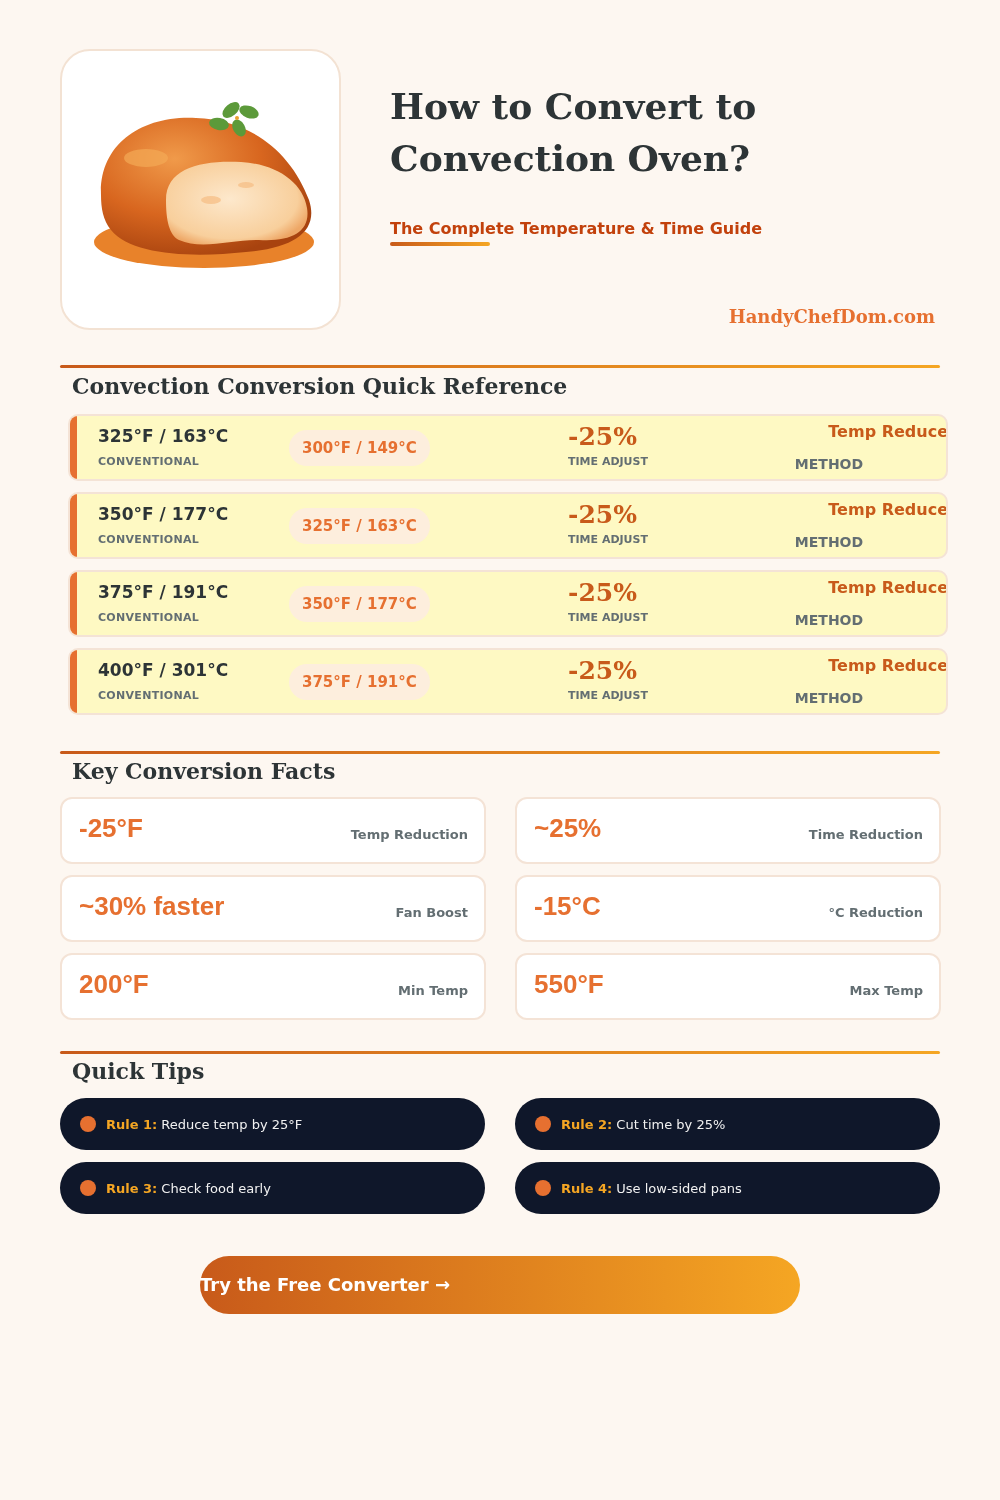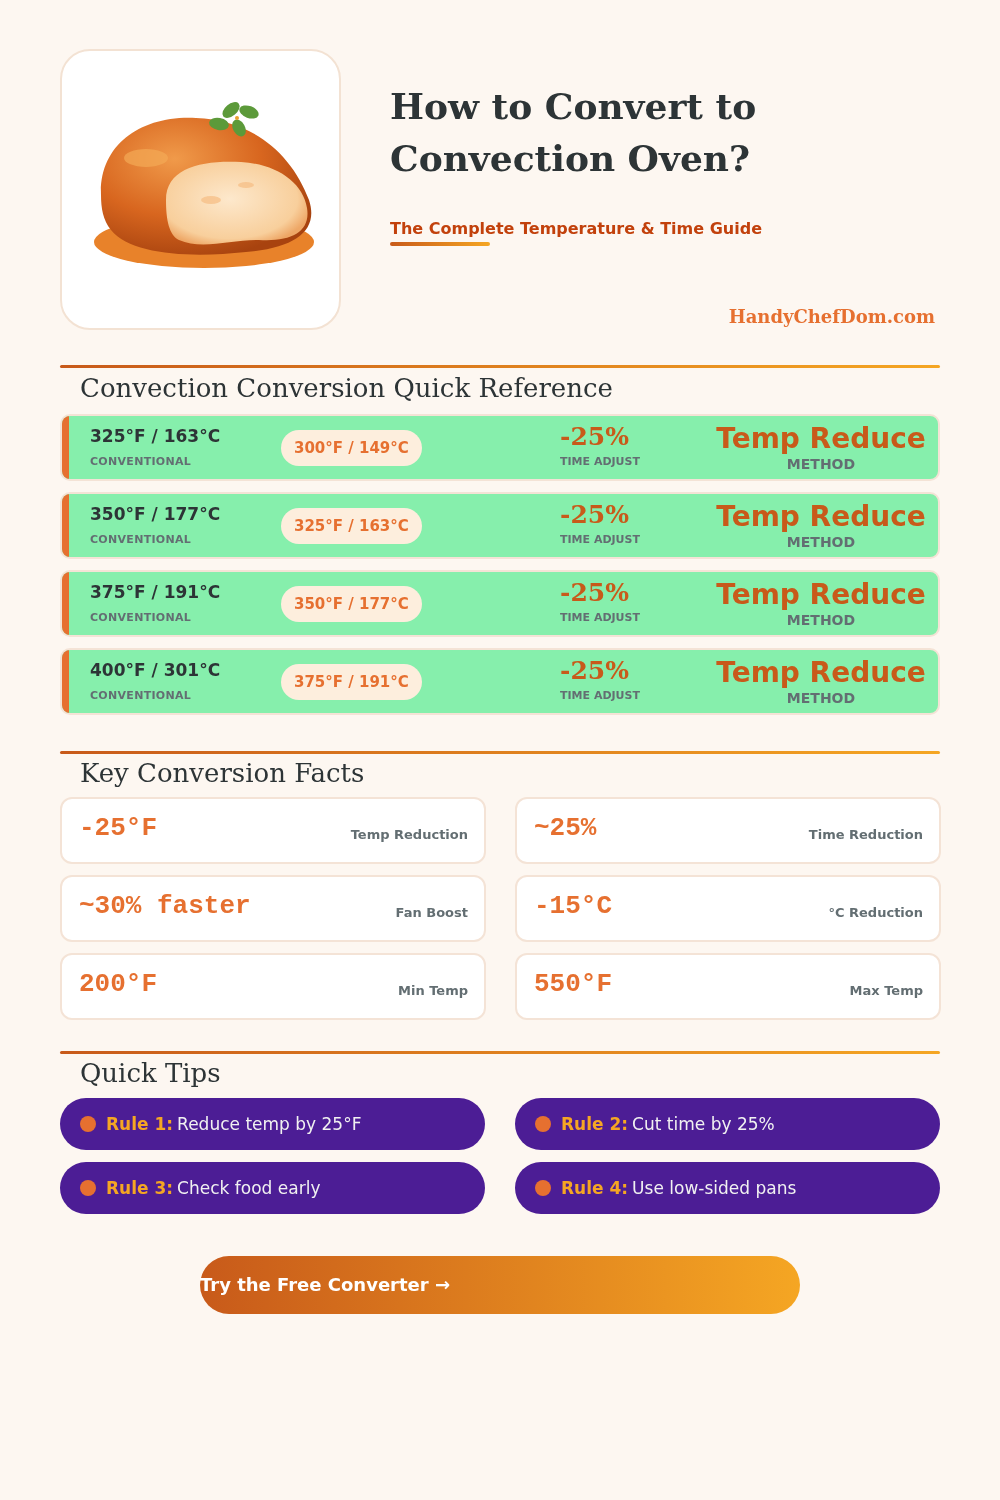--- a/index.html
+++ b/index.html
@@ -29,56 +29,56 @@
     position: absolute; right: 65px; top: 306px;
     font-family: "DejaVu Serif", serif; font-weight: bold; font-size: 18px; color: #e67030;
   }
 
   
   .section-rule {
     position: absolute; left: 60px; width: 880px; height: 3px; border-radius: 2px;
     background: linear-gradient(90deg, #c85a1a, #f5a623);
   }
   .section-title {
-    position: absolute; left: 80px;
-    font-family: "DejaVu Serif", serif; font-weight: normal; font-size: 26px; color: #2d3436;
+    position: absolute; left: 72px;
+    font-family: "DejaVu Serif", serif; font-weight: bold; font-size: 22px; color: #2d3436;
   }
 
   
   .ref-row {
-    position: absolute; left: 60px; width: 880px; height: 67px;
-    background: #86efac; border: 2px solid #f4e3d6; border-radius: 10px;
+    position: absolute; left: 68px; width: 880px; height: 67px;
+    background: #fef9c3; border: 2px solid #f4e3d6; border-radius: 10px;
     overflow: hidden;
   }
   .ref-row .accent { position: absolute; left: 0; top: 0; bottom: 0; width: 7px; background: #e67030; }
   .ref-row .conv-temp { position: absolute; left: 28px; top: 10px; font-weight: bold; font-size: 17px; color: #2d3436; }
   .ref-row .conv-label { position: absolute; left: 28px; top: 39px; font-weight: bold; font-size: 11px; color: #636e72; letter-spacing: 0.3px; }
   .ref-row .conv-pill {
     position: absolute; left: 219px; top: 14px; height: 36px; padding: 0 13px;
     border-radius: 18px; background: #fdeedd; color: #e67030;
     font-weight: bold; font-size: 15px; line-height: 36px;
   }
   .ref-row .time-val { position: absolute; left: 498px; top: 6px; font-family: "DejaVu Serif", serif; font-weight: bold; font-size: 25px; color: #c85a1a; }
   .ref-row .time-label { position: absolute; left: 498px; top: 39px; font-weight: bold; font-size: 11px; color: #636e72; }
-  .ref-row .method-val { position: absolute; left: 640px; width: 238px; text-align: center; top: 6px; font-weight: bold; font-size: 28px; color: #c85a1a; }
+  .ref-row .method-val { position: absolute; left: 640px; width: 238px; text-align: right; top: 6px; font-weight: bold; font-size: 16px; color: #c85a1a; }
   .ref-row .method-label { position: absolute; left: 640px; width: 238px; text-align: center; top: 40px; font-weight: bold; font-size: 14px; color: #636e72; }
 
   
   .fact-card {
     position: absolute; width: 426px; height: 67px;
     background: #ffffff; border: 2px solid #f4e3d6; border-radius: 12px;
   }
-  .fact-card .fact-val { position: absolute; left: 17px; top: 14px; font-family: Liberation Mono, monospace; font-weight: bold; font-size: 26px; color: #e67030; text-align: center; }
+  .fact-card .fact-val { position: absolute; left: 17px; top: 14px; font-family: Liberation Sans, sans-serif; font-weight: bold; font-size: 26px; color: #e67030; text-align: center; }
   .fact-card .fact-label { position: absolute; right: 16px; top: 28px; font-weight: bold; font-size: 13px; color: #636e72; }
 
   
   .tip {
     position: absolute; width: 425px; height: 52px; border-radius: 26px;
-    background: #4c1d95; display: flex; align-items: center; padding-left: 20px;
-    font-size: 17px; color: #f1f1f1;
+    background: #0f172a; display: flex; align-items: center; padding-left: 20px;
+    font-size: 13px; color: #f1f1f1;
   }
   .tip .dot { width: 16px; height: 16px; border-radius: 50%; background: #e67030; margin-right: 10px; flex: none; }
   .tip .rule { color: #f5a623; font-weight: bold; margin-right: 4px; }
 
   
   .cta {
     position: absolute; left: 200px; top: 1256px; width: 600px; height: 58px; border-radius: 29px;
     background: linear-gradient(90deg, #c85a1a, #f5a623);
     color: #ffffff; font-weight: bold; font-size: 18px; text-align: left; line-height: 58px;
     cursor: pointer;

